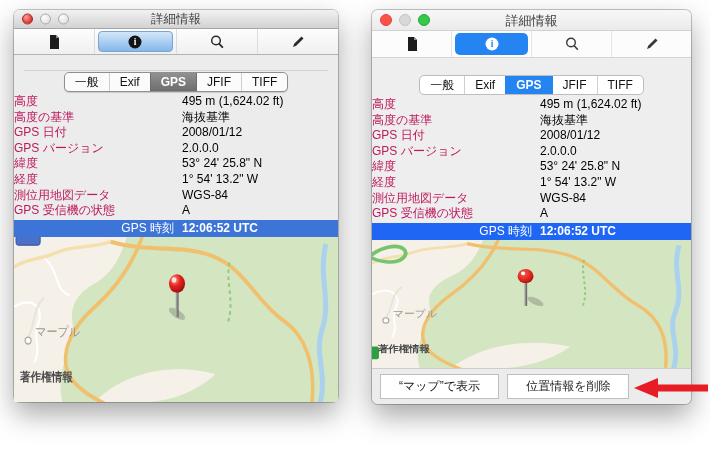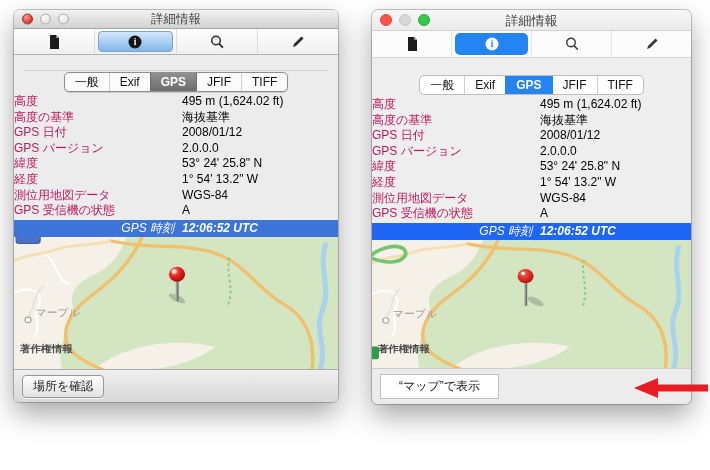--- a/index.html
+++ b/index.html
@@ -53,21 +53,21 @@
   .tab + .tab { border-left:1px solid #cfcfcf; }
   .mav .tab.sel { background:linear-gradient(#919191,#6d6d6d); color:#fff; border-left-color:#6d6d6d; font-weight:bold; }
   .mav .tab.sel + .tab { border-left-color:#6d6d6d; }
   .yos .tab.sel { background:#2484f2; color:#fff; border-left-color:#2484f2; font-weight:bold; }
   .yos .tab.sel + .tab { border-left-color:#2484f2; }
 
   .table { flex:0 0 auto; margin-top:2px; }
   .row { display:flex; height:15.6px; line-height:15.6px; font-size:12px; }
   .row .lbl { flex:0 0 160px; text-align:left; color:#be185d; white-space:nowrap; }
   .row .val { margin-left:8px; font-weight:normal; color:#000; white-space:nowrap; }
-  .selrow { display:flex; height:17px; line-height:17px; font-size:12px; color:#fff; margin-top:1px;font-style:italic; }
+  .selrow { display:flex; height:17px; line-height:17px; font-size:12px; color:#fff; margin-top:1px; }
   .mav .selrow { background:#3c74d8; }
   .yos .selrow { background:#1f66f5; }
   .selrow .lbl { flex:0 0 160px; text-align:right; }
   .selrow .val { margin-left:8px; font-weight:bold; }
 
   .map { flex:1 1 auto; position:relative; overflow:hidden; min-height:0; background:#f5f1e9; }
   .map svg.base { position:absolute; inset:0; width:100%; height:100%; display:block; }
 
   .bottombar { flex:0 0 auto; display:flex; align-items:center; padding-left:8px; }
   .mav .bottombar { height:33px; background:linear-gradient(#efefef,#d8d8d8); border-top:1px solid #ababab; border-radius:0 0 5px 5px; }
@@ -209,23 +209,20 @@
           <circle cx="162" cy="40" r="8" fill="url(#pinball-m)"></circle>
           <circle cx="159" cy="37" r="2.4" fill="#ffffff" opacity="0.75"></circle>
           <rect x="2" y="-4" width="24" height="11" rx="3" fill="#4a70c8" stroke="#3a59a6" stroke-width="1"></rect>
           <circle cx="14" cy="89" r="3" fill="#ffffff" stroke="#aaa69c" stroke-width="1.2"></circle>
           <text x="21" y="85" font-size="11" fill="#9b968c">マープル</text>
           <text x="6" y="124" font-size="10.5" font-weight="bold" fill="#4a4a4a">著作権情報</text>
         </svg>
       </div>
     </div>
 
-    <div class="bottombar">
-      <button class="btn">場所を確認</button>
-    </div>
   </div>
 
   <div class="win yos">
     <div class="titlebar">
       <div class="lights">
         <span class="light red"></span>
         <span class="light dim"></span>
         <span class="light green"></span>
       </div>
       <span>詳細情報</span>
@@ -340,20 +337,21 @@
           <rect x="-2" y="118" width="9" height="14" rx="2" fill="#2f9e42"></rect>
           <circle cx="14" cy="89" r="3" fill="#ffffff" stroke="#aaa69c" stroke-width="1.2"></circle>
           <text x="21" y="85" font-size="11" fill="#9b968c">マープル</text>
           <text x="6" y="124" font-size="10.5" font-weight="bold" fill="#4a4a4a">著作権情報</text>
         </svg>
       </div>
     </div>
 
     <div class="bottombar">
       <button class="btn">“マップ”で表示</button>
+      <button class="btn">位置情報を削除</button>
     </div>
   </div>
 
   <svg id="arrow" viewBox="0 0 74 20">
     <path d="M0,10 L24,0 L24,6.4 L74,6.4 L74,13.6 L24,13.6 L24,20 Z" fill="#e81c24"></path>
   </svg>
 
 </div>
 
 </body></html>

